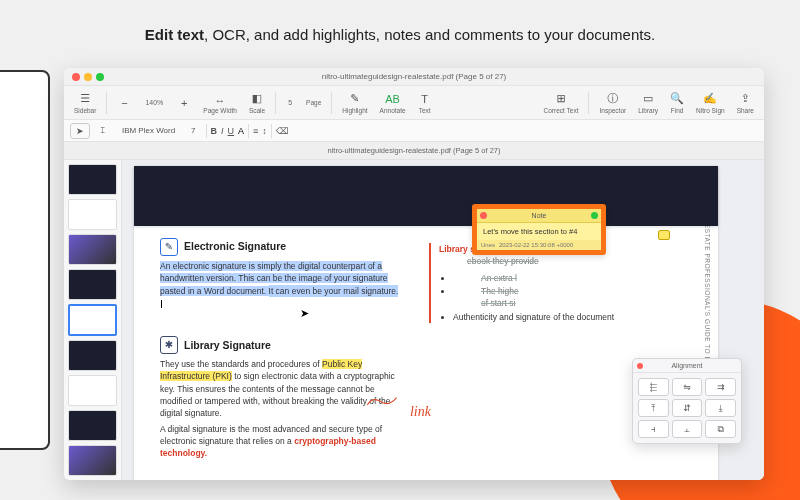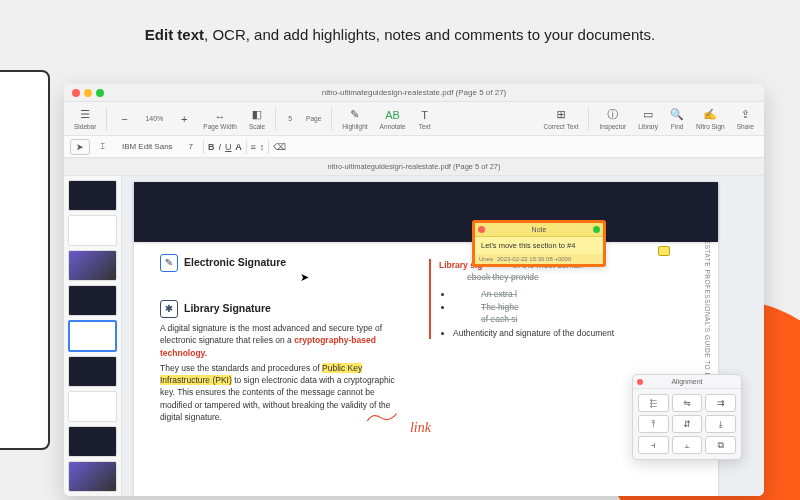--- a/index.html
+++ b/index.html
@@ -16,21 +16,21 @@
 
   .headline {
     position: absolute; top: 26px; left: 0; right: 0; text-align: center;
     font-size: 15px; color: #222; z-index: 2;
   }
   .headline b { font-weight: 600; }
 
   .window {
     position: absolute; left: 64px; top: 68px; width: 700px; height: 412px;
     background: #f7f7f8; border-radius: 6px; box-shadow: 0 8px 24px rgba(0,0,0,0.18);
-    display: flex; flex-direction: column; overflow: hidden; z-index: 1; margin-top: 16px;
+    display: flex; flex-direction: column; overflow: hidden; z-index: 1;
   }
 
   .titlebar { height: 18px; display: flex; align-items: center; justify-content: center; background: #f1f1f2; border-bottom: 1px solid #e3e3e5; position: relative; font-size: 8px; color: #666; }
   .traffic { position: absolute; left: 8px; display: flex; gap: 4px; }
   .dot { width: 8px; height: 8px; border-radius: 50%; }
   .dot.r { background: #ff5f57; } .dot.y { background: #febc2e; } .dot.g { background: #28c840; }
 
   .toolbar { height: 34px; background: #f5f5f6; border-bottom: 1px solid #e3e3e5; display: flex; align-items: center; padding: 0 6px; gap: 4px; font-size: 7px; color: #666; }
   .tbtn { display: flex; flex-direction: column; align-items: center; gap: 1px; padding: 2px 4px; border-radius: 3px; }
   .tbtn .ic { width: 14px; height: 14px; display: flex; align-items: center; justify-content: center; font-size: 11px; color: #555; }
@@ -70,21 +70,21 @@
   .underline-blue { text-decoration-color: #4a7bd8; }
   .strike-sel { text-decoration: line-through; text-decoration-color: #9aa; color: #777; padding-left: 28px; }
   .sel-box { border: 1px solid #2a6fe0; padding: 0 1px; }
   .cursor-i { display: inline-block; width: 0; height: 8px; border-left: 1px solid #000; margin: 0 1px; vertical-align: middle; }
   .col2-top { border-left: 2px solid #e14a2a; padding-left: 8px; }
   ul.bul { list-style: disc; padding-left: 14px; margin: 4px 0; }
   ul.bul li { margin: 1px 0; }
 
   .note-icon { width: 12px; height: 10px; background: #ffe766; border: 1px solid #c7a500; border-radius: 2px; position: relative; }
 
-  .sticky { position: absolute; width: 134px; background: #fff3a0; border: 3px solid #f97316; border-radius: 3px; box-shadow: 0 2px 6px rgba(0,0,0,0.15); font-size: 7.5px; z-index: 5; }
+  .sticky { position: absolute; width: 134px; background: #fff3a0; border: 5px solid #f97316; border-radius: 3px; box-shadow: 0 2px 6px rgba(0,0,0,0.15); font-size: 7.5px; z-index: 5; }
   .sticky-hd { height: 14px; background: #f7e57a; display: flex; align-items: center; justify-content: center; position: relative; border-bottom: 1px solid #e2cc4a; font-size: 7px; color: #555; }
   .sticky-hd .sd { position: absolute; width: 7px; height: 7px; border-radius: 50%; }
   .sticky-hd .sd.l { left: 3px; background: #ff5f57; }
   .sticky-hd .sd.r { right: 3px; background: #28c840; }
   .sticky-body { padding: 4px 6px; color: #333; }
   .sticky-ft { padding: 2px 4px; font-size: 6px; color: #777; background: #fbe98e; display: flex; gap: 4px; }
 
   .annot { position: absolute; color: #e14a2a; font-size: 14px; }
   .annot svg { width: 40px; height: 22px; }
 
@@ -185,21 +185,21 @@
     </div>
   </div>
 
   <div class="subtoolbar">
     <span class="chip sel">
         <span class="mini-ic">➤</span>
       </span>
     <span class="chip">
         <span class="mini-ic">𝙸</span>
       </span>
-    <span class="chip">IBM Edit Sans</span>
+    <span class="chip">IBM Plex Word</span>
     <span class="chip">7</span>
     <span style="width:1px;height:14px;background:#ddd;"></span>
     <span class="mini-ic" style="font-weight:700;">B</span>
     <span class="mini-ic" style="font-style:italic;">I</span>
     <span class="mini-ic" style="text-decoration:underline;">U</span>
     <span class="mini-ic" style="color:#000;">A</span>
     <span style="width:1px;height:14px;background:#ddd;"></span>
     <span class="mini-ic">≡</span>
     <span class="mini-ic">↕</span>
     <span style="width:1px;height:14px;background:#ddd;"></span>
@@ -228,48 +228,51 @@
         <div class="sidetext">THE REAL ESTATE PROFESSIONAL'S GUIDE TO ELECTRONIC SIG…</div>
 
         <p class="para">Before we dive into the many advantages and considerations of electronic signatures, let's start with what they are. You might be surprised to learn there is a difference between an electronic signature and a digital signature because the two terms are often used interchangeably.</p>
 
         <div class="cols">
           <div class="col">
             <div class="sect-head">
               <div class="sect-icon sel-box">✎</div>
               <span class="sect-title underline-blue">Electronic Signature</span>
             </div>
+            <p class="para">
+              <span class="sel-hl">An electronic signature is simply the digital counterpart of a handwritten version. This can be the image of your signature pasted in a Word document. </span><span class="sel-hl" style="display:inline-block;"><span>It can even be your mail signature.</span></span><span class="cursor-i"></span>
+            </p>
             <span class="arrow-cursor" style="position:relative; left:140px; top:-6px;">➤</span>
 
             <div class="sect-head">
               <div class="sect-icon">✱</div>
               <span class="sect-title">Library Signature</span>
             </div>
             <p class="para">
+              <span>They use the standards and procedures of </span><span class="yellow-hl">Public Key Infrastructure (PKI)</span><span> to sign electronic data with a cryptographic key. This ensures the contents of the message cannot be modified or tampered with, without breaking the validity of the digital signature.</span>
+            </p>
+            <p class="para">
               <span>A digital signature is the most advanced and secure type of electronic signature that relies on a</span>
               <span class="red">cryptography-based technology.</span>
-            </p>
-            <p class="para">
-              <span>They use the standards and procedures of </span><span class="yellow-hl">Public Key Infrastructure (PKI)</span><span> to sign electronic data with a cryptographic key. This ensures the contents of the message cannot be modified or tampered with, without breaking the validity of the digital signature.</span>
             </p>
           </div>
 
           <div class="col">
             <div style="display:flex;justify-content:flex-end;margin-bottom:2px;">
               <div class="note-icon"></div>
             </div>
             <div class="col2-top">
               <p class="para">
                 <span class="red">Library sig</span>
                 <span class="strike-sel">th the most deman</span><br>
                 <span class="strike-sel">ebook they provide</span>
               </p>
               <ul class="bul">
                 <li><span class="strike-sel">An extra l</span></li>
-                <li><span class="strike-sel">The highe</span><br><span class="strike-sel">of each si</span></li>
+                <li><span class="strike-sel">The highe</span><br><span class="strike-sel">of start si</span></li>
                 <li><span>Authenticity and signature of the document</span></li>
               </ul>
             </div>
           </div>
         </div>
 
         <div class="annot" style="left:232px; top:228px;">
           <svg viewBox="0 0 60 30">
               <path d="M2 15 Q10 2 22 10 Q34 18 46 4" stroke="#e14a2a" stroke-width="1.6" fill="none"></path>
             </svg>

